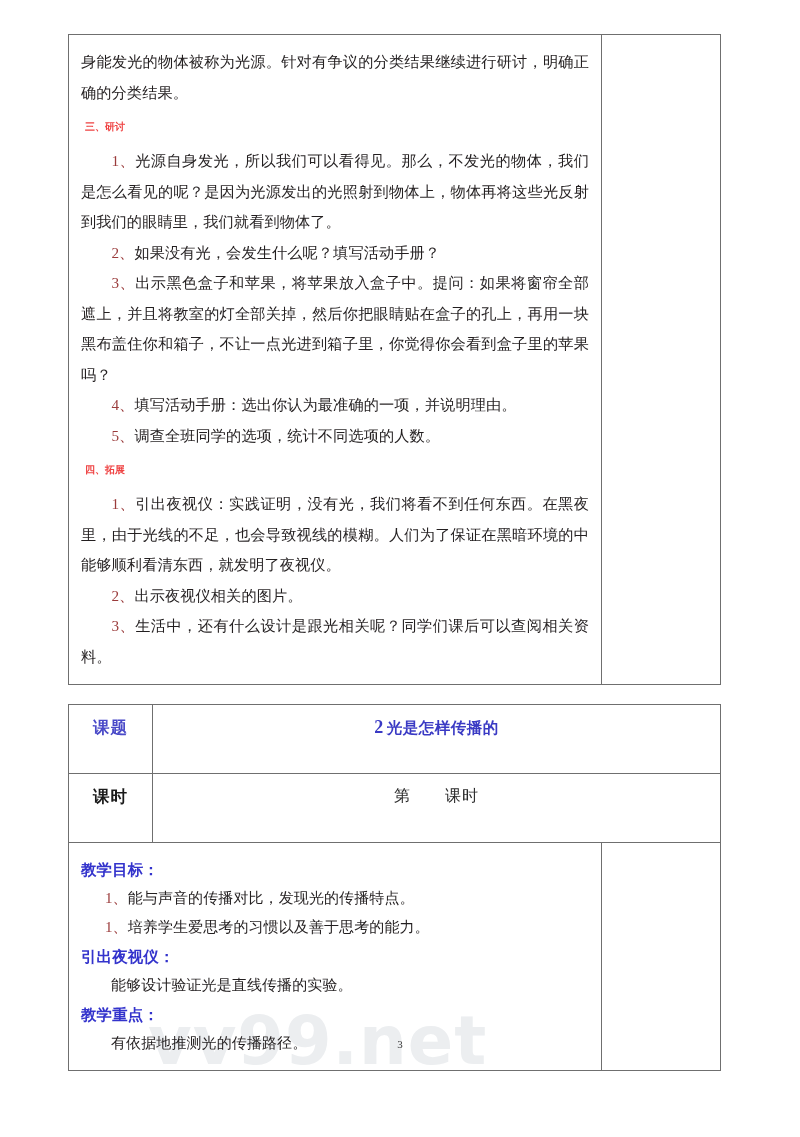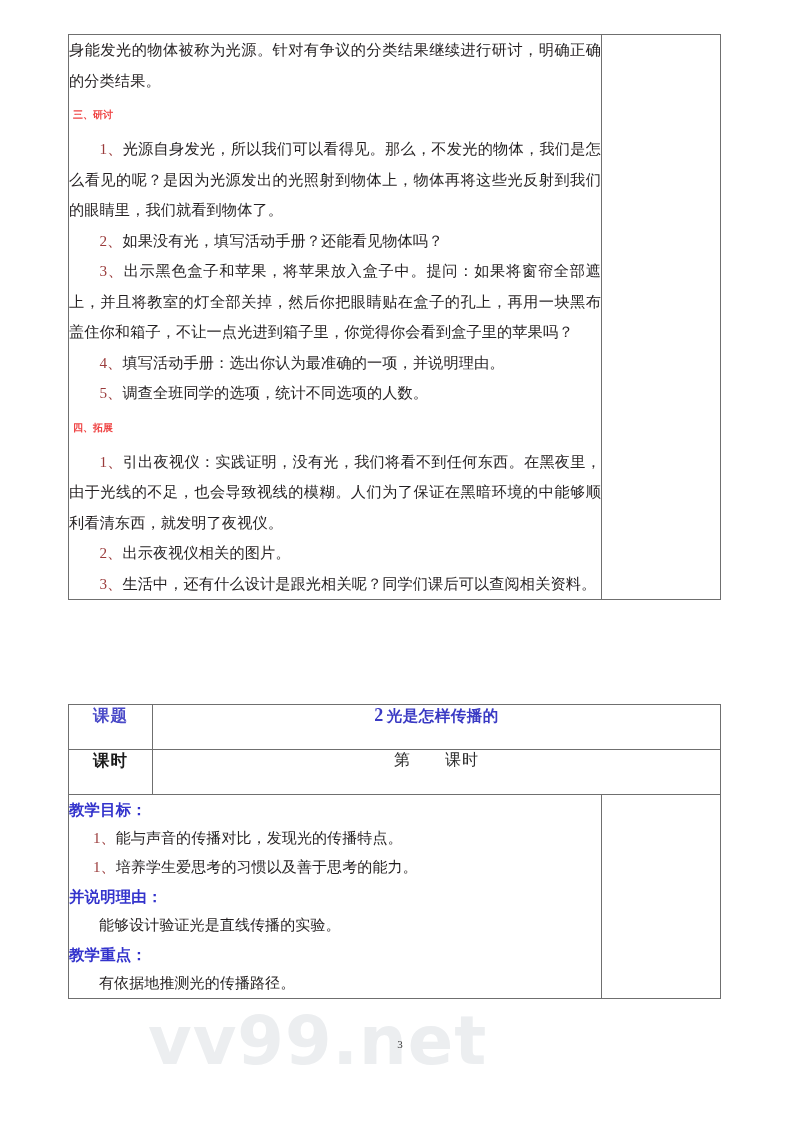--- a/index.html
+++ b/index.html
@@ -43,21 +43,21 @@
   
   .doc-table {
     position: absolute;
     border-collapse: collapse;
     table-layout: fixed;
     z-index: 10;
   }
   .doc-table td {
     border: 1px solid #6f6f6f;
     vertical-align: top;
-    padding: 0;
+    padding: 12px;
     background: transparent;
   }
 
   #table-one { left: 68px; top: 34px; width: 652px; }
   #table-two { left: 68px; top: 704px; width: 652px; }
 
   .cell-body {
     padding: 7px 11px 10px 11px;
   }
   .cell-center {
@@ -187,21 +187,21 @@
     <tbody>
         <tr>
       <td class="cell-body">
 
         <p class="para">身能发光的物体被称为光源。针对有争议的分类结果继续进行研讨，明确正确的分类结果。</p>
 
         <p class="heading-sans">三、研讨</p>
 
         <p class="para para-indent"><span class="num">1、</span><span>光源自身发光，所以我们可以看得见。那么，不发光的物体，我们是怎么看见的呢？是因为光源发出的光照射到物体上，物体再将这些光反射到我们的眼睛里，我们就看到物体了。</span></p>
 
-        <p class="para para-indent"><span class="num">2、</span><span>如果没有光，填写活动手册？还能看见物体吗？</span></p>
+        <p class="para para-indent"><span class="num">2、</span><span>如果没有光，会发生什么呢？填写活动手册？</span></p>
 
         <p class="para para-indent"><span class="num">3、</span><span>出示黑色盒子和苹果，将苹果放入盒子中。提问：如果将窗帘全部遮上，并且将教室的灯全部关掉，然后你把眼睛贴在盒子的孔上，再用一块黑布盖住你和箱子，不让一点光进到箱子里，你觉得你会看到盒子里的苹果吗？</span></p>
 
         <p class="para para-indent"><span class="num">4、</span><span>填写活动手册：选出你认为最准确的一项，并说明理由。</span></p>
 
         <p class="para para-indent"><span class="num">5、</span><span>调查全班同学的选项，统计不同选项的人数。</span></p>
 
         <p class="heading-sans">四、拓展</p>
 
         <p class="para para-indent"><span class="num">1、</span><span>引出夜视仪：实践证明，没有光，我们将看不到任何东西。在黑夜里，由于光线的不足，也会导致视线的模糊。人们为了保证在黑暗环境的中能够顺利看清东西，就发明了夜视仪。</span></p>
@@ -243,21 +243,21 @@
     </tr>
 
 
     <tr>
       <td class="cell-body" colspan="2" style="height:196px">
 
         <p class="sec-head">教学目标：</p>
         <p class="sub-line"><span class="num">1、</span><span>能与声音的传播对比，发现光的传播特点。</span></p>
         <p class="sub-line"><span class="num">1、</span><span>培养学生爱思考的习惯以及善于思考的能力。</span></p>
 
-        <p class="sec-head">并说明理由：</p>
+        <p class="sec-head">引出夜视仪：</p>
         <p class="sub-line-plain">能够设计验证光是直线传播的实验。</p>
 
         <p class="sec-head">教学重点：</p>
         <p class="sub-line-plain">有依据地推测光的传播路径。</p>
 
       </td>
       <td class="cell-body"></td>
     </tr>
   </tbody>
     </table>

